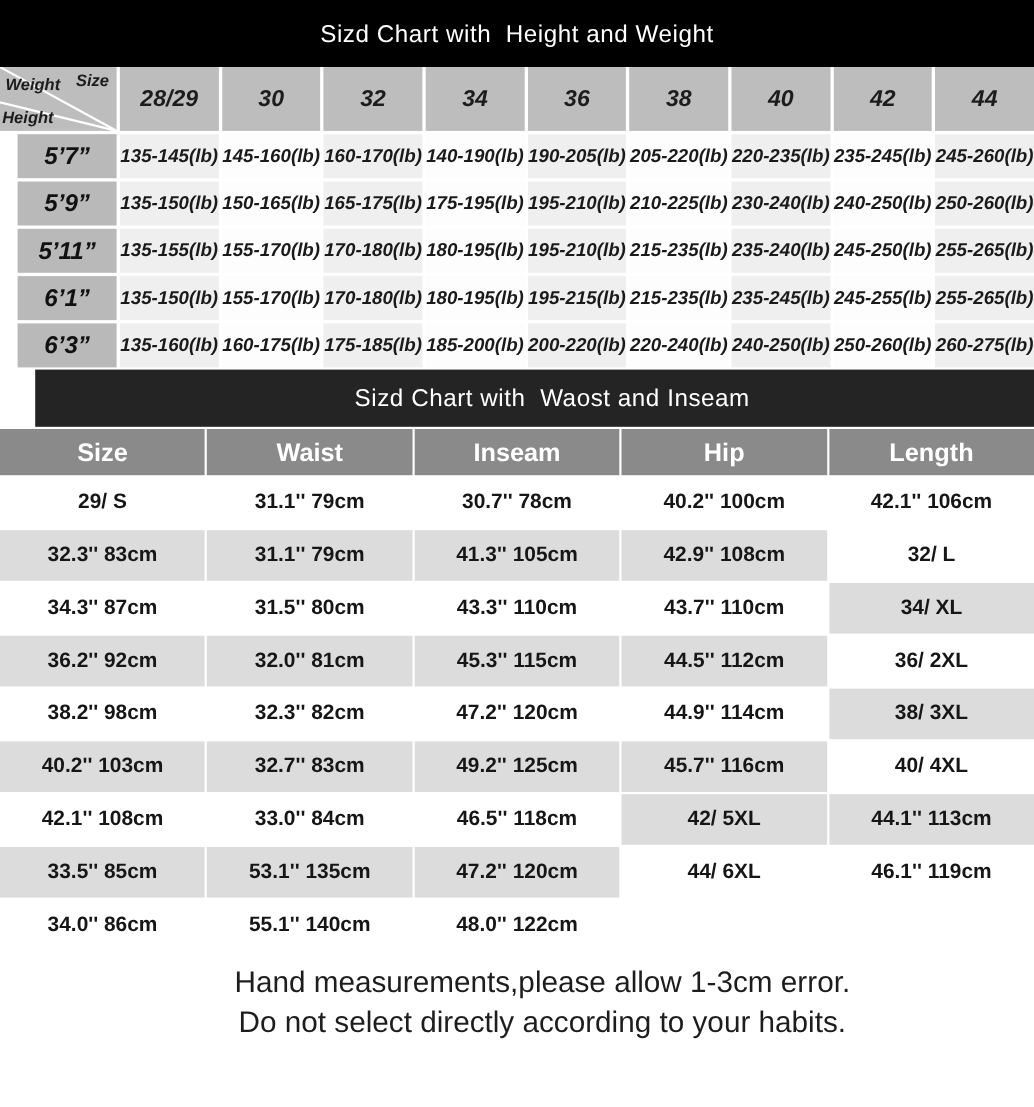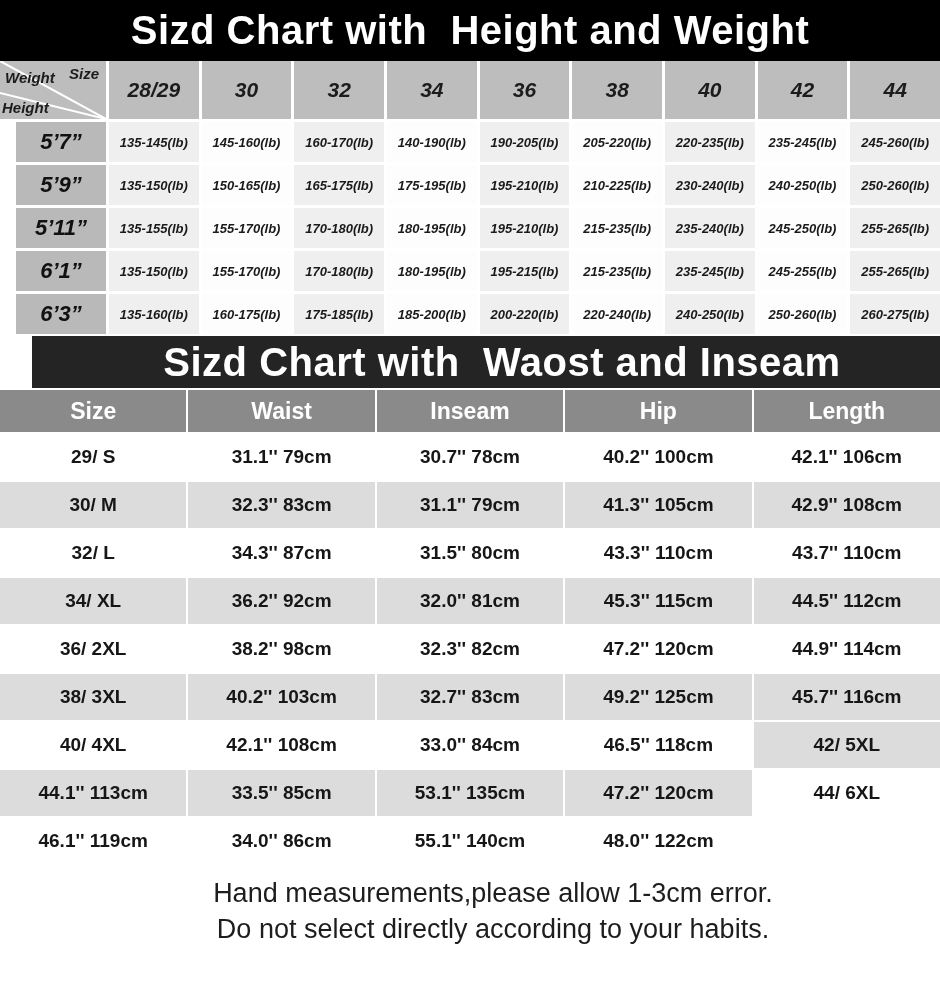--- a/index.html
+++ b/index.html
@@ -15,22 +15,22 @@
     background: var(--c_page_bg, #ffffff);
   }
 
   
   .banner {
     width: 100%;
     display: flex;
     align-items: center;
     justify-content: center;
     color: #ffffff;
-    font-weight: 700;
-    font-size: 40px;
+    font-weight: 400;
+    font-size: 22px;
     letter-spacing: 0.5px;
     white-space: pre;
   }
   .banner1 { height: 61px; background: var(--c_banner1_bg, #000000); }
   .banner2 { height: 52px; background: var(--c_banner2_bg, #242424); margin-top: 2px; margin-left: 32px; }
 
   
   .t1 {
     display: grid;
     grid-template-columns: 106px repeat(9, 1fr);
@@ -58,21 +58,21 @@
   .corner .lbl-height{ left: 2px; bottom: 3px; }
   .t1 .rlabel {
     height: 40px;
     background: var(--c_t1_rowlabel_bg, #b9b9b9);
     display: flex; align-items: center; justify-content: center;
     font-weight: 700; font-size: 22px; color: #111111; margin-left: 16px;
   }
   .t1 .cell {
     height: 40px;
     display: flex; align-items: center; justify-content: center;
-    font-size: 13px; font-weight: 600; color: #1a1a1a;
+    font-size: 17px; font-weight: 600; color: #1a1a1a;
   }
   .t1 .shade { background: var(--c_t1_shade_col, #efefef); }
   .t1 .plain { background: var(--c_t1_plain_col, #fdfdfd); }
 
   
   .t2 {
     display: grid;
     grid-template-columns: repeat(5, 1fr);
     gap: 2px;
     background: #ffffff;
@@ -194,21 +194,20 @@
     <div class="hdr">Inseam</div>
     <div class="hdr">Hip</div>
     <div class="hdr">Length</div>
 
     <div class="cell odd">29/ S</div>
     <div class="cell odd">31.1'' 79cm</div>
     <div class="cell odd">30.7'' 78cm</div>
     <div class="cell odd">40.2'' 100cm</div>
     <div class="cell odd">42.1'' 106cm</div>
 
-    <div class="cell even">30/ M</div>
     <div class="cell even">32.3'' 83cm</div>
     <div class="cell even">31.1'' 79cm</div>
     <div class="cell even">41.3'' 105cm</div>
     <div class="cell even">42.9'' 108cm</div>
 
     <div class="cell odd">32/ L</div>
     <div class="cell odd">34.3'' 87cm</div>
     <div class="cell odd">31.5'' 80cm</div>
     <div class="cell odd">43.3'' 110cm</div>
     <div class="cell odd">43.7'' 110cm</div>

